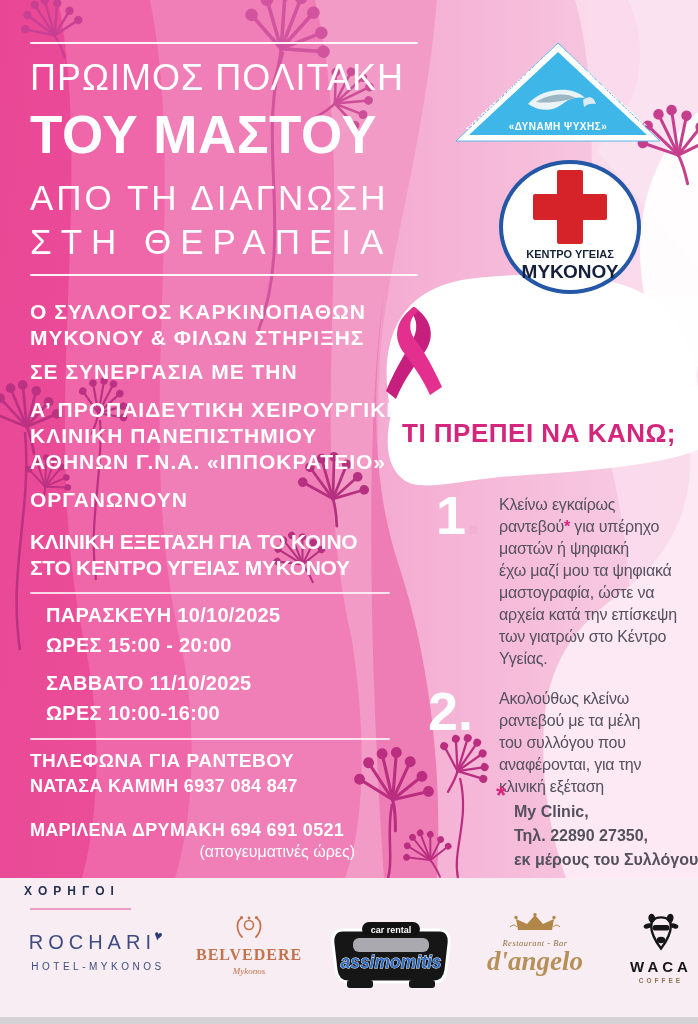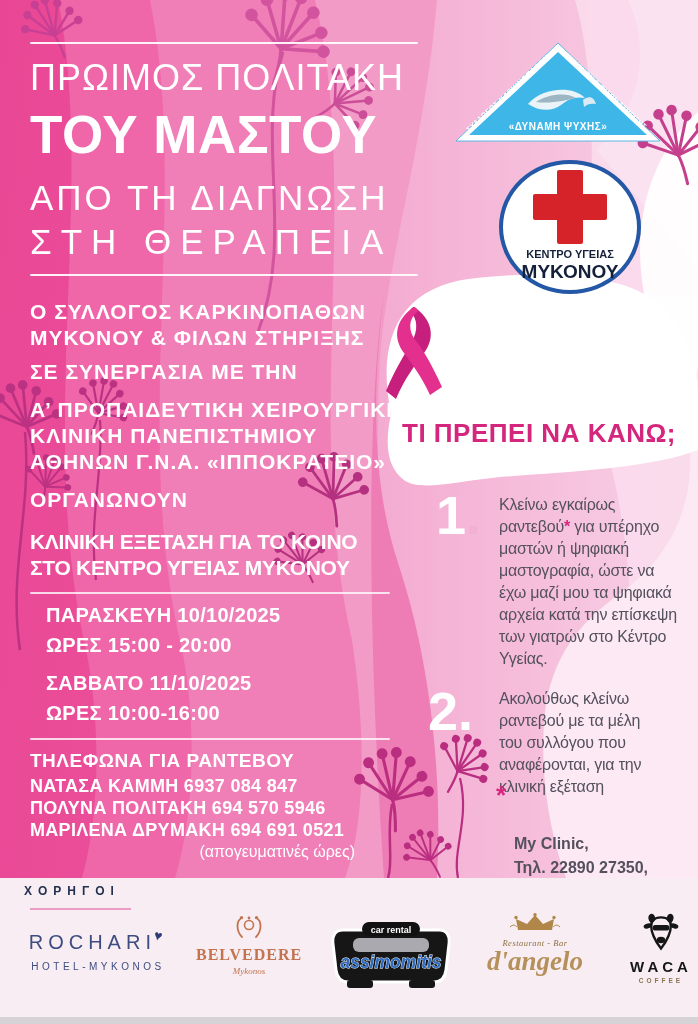--- a/index.html
+++ b/index.html
@@ -185,56 +185,55 @@
   <div class="abs line ev-h" style="left:30px;top:556px;">ΣΤΟ ΚΕΝΤΡΟ ΥΓΕΙΑΣ ΜΥΚΟΝΟΥ</div>
   <div class="rule" style="left:30px;top:592px;width:360px;opacity:.85;"></div>
   <div class="abs line date-line" style="left:30px;top:604px;">ΠΑΡΑΣΚΕΥΗ 10/10/2025</div>
   <div class="abs line date-line" style="left:30px;top:634px;">ΩΡΕΣ 15:00 - 20:00</div>
   <div class="abs line date-line" style="left:30px;top:672px;">ΣΑΒΒΑΤΟ 11/10/2025</div>
   <div class="abs line date-line" style="left:30px;top:702px;">ΩΡΕΣ 10:00-16:00</div>
 
   <div class="rule" style="left:30px;top:738px;width:360px;opacity:.85;"></div>
   <div class="abs line ph-h" style="left:30px;top:750px;">ΤΗΛΕΦΩΝΑ ΓΙΑ ΡΑΝΤΕΒΟΥ</div>
   <div class="abs line ph-line" style="left:30px;top:776px;">ΝΑΤΑΣΑ ΚΑΜΜΗ 6937 084 847</div>
-  <div class="abs line ph-line" style="left:30px;top:798px;">ΠΟΛΥΝΑ ΠΟΛΙΤΑΚΗ 694 570 5946</div>
   <div class="abs line ph-line" style="left:30px;top:820px;">ΜΑΡΙΛΕΝΑ ΔΡΥΜΑΚΗ 694 691 0521</div>
   <div class="abs line ph-note" style="left:30px;top:843px;width:325px;text-align:right;">(απογευματινές ώρες)</div>
 
   <div class="abs" style="left:384px;top:303px;width:60px;height:110px;">
     <svg width="60" height="110" viewBox="0 0 60 110">
       <path d="M30,4 C48,16 52,34 40,50 C32,61 20,76 12,96 L2,88 C12,64 22,50 28,38 C34,28 34,16 26,8 C27,5 29,4 30,4 Z" fill="#c61f7e"></path>
       <path d="M30,4 C12,16 8,34 20,50 C28,61 38,74 46,92 L58,84 C48,62 40,48 32,38 C24,28 24,16 34,8 C33,5 31,4 30,4 Z" fill="#e3308f"></path>
     </svg>
   </div>
 
   <div class="abs line todo-heading">ΤΙ ΠΡΕΠΕΙ ΝΑ ΚΑΝΩ;</div>
 
   <div class="abs line num" style="left:436px;top:488px;"><span>1</span><span class="dot1">.</span></div>
   <div class="abs" style="left:499px;top:494px;">
     <div class="line todo-text">Κλείνω εγκαίρως</div>
     <div class="line todo-text"><span>ραντεβού</span><span class="star">*</span><span> για υπέρηχο</span></div>
     <div class="line todo-text">μαστών ή ψηφιακή</div>
+    <div class="line todo-text">έχω μαζί μου τα ψηφιακά</div>
     <div class="line todo-text">μαστογραφία, ώστε να</div>
-    <div class="line todo-text">έχω μαζί μου τα ψηφιακά</div>
     <div class="line todo-text">αρχεία κατά την επίσκεψη</div>
     <div class="line todo-text">των γιατρών στο Κέντρο</div>
     <div class="line todo-text">Υγείας.</div>
   </div>
 
   <div class="abs line num" style="left:428px;top:684px;"><span>2</span><span class="dot2">.</span></div>
   <div class="abs" style="left:499px;top:688px;">
     <div class="line todo-text">Ακολούθως κλείνω</div>
     <div class="line todo-text">ραντεβού με τα μέλη</div>
     <div class="line todo-text">του συλλόγου που</div>
     <div class="line todo-text">αναφέρονται, για την</div>
     <div class="line todo-text">κλινική εξέταση</div>
   </div>
 
   <div class="abs line fn-star">*</div>
-  <div class="abs" style="left:514px;top:832px;">
+  <div class="abs" style="left:514px;top:800px;">
     <div class="line fn-line">My Clinic,</div>
     <div class="line fn-line">Τηλ. 22890 27350,</div>
     <div class="line fn-line">εκ μέρους του Συλλόγου</div>
   </div>
 
   <div class="footer"></div>
   <div class="abs line sp-heading">ΧΟΡΗΓΟΙ</div>
   <div class="sp-underline"></div>
 
   <div class="abs sp rochari">

